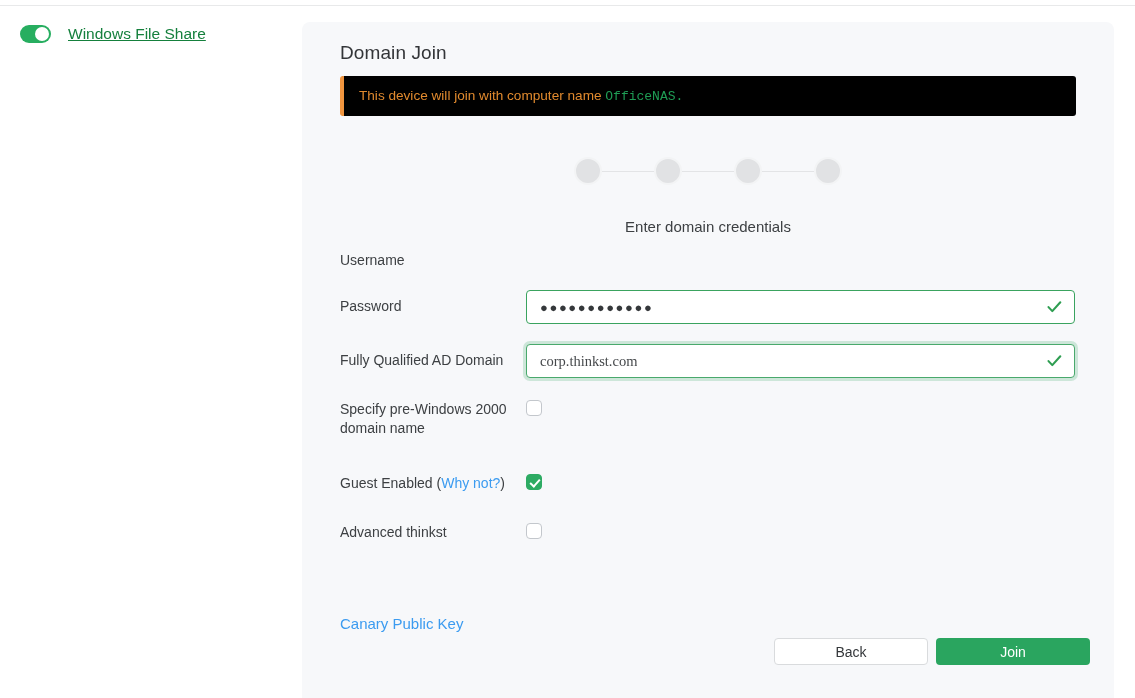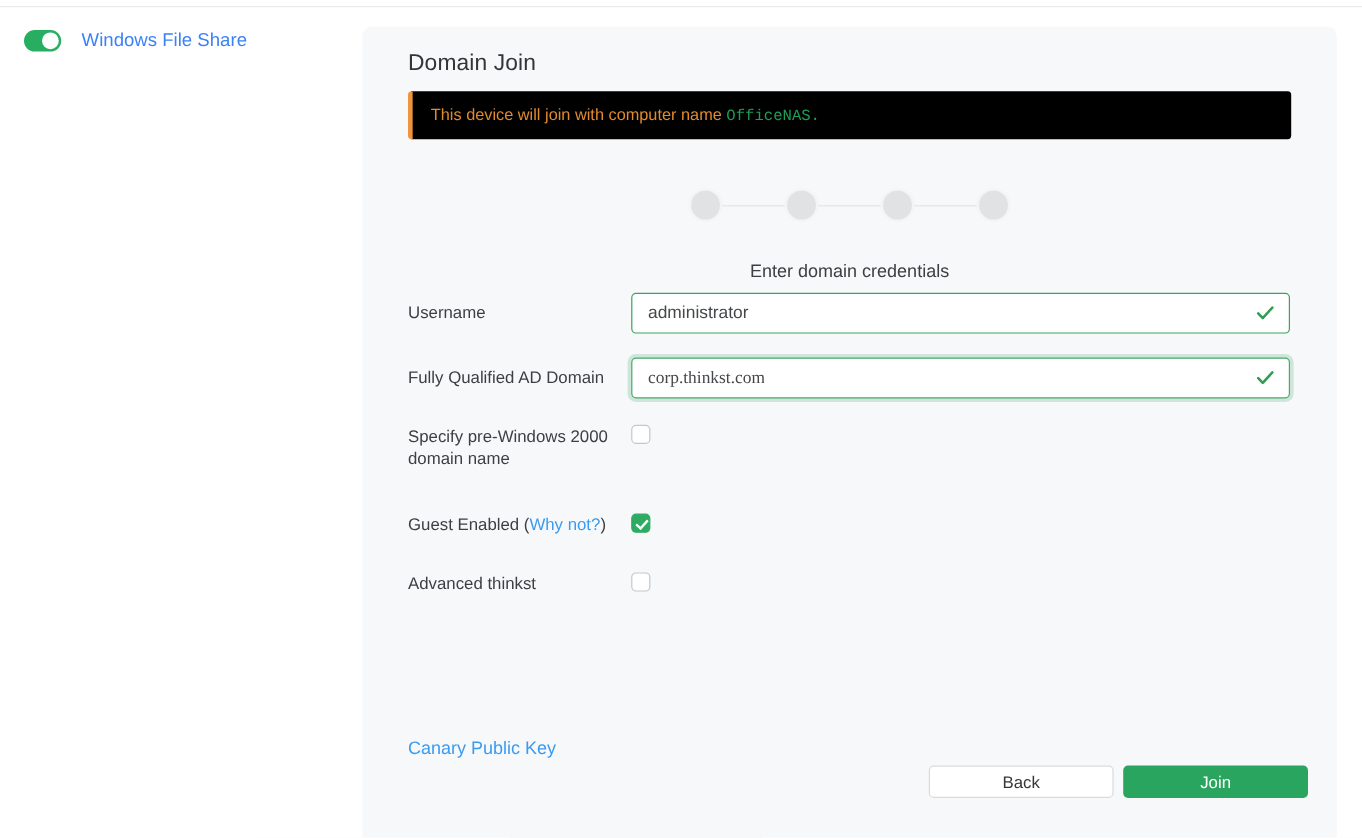--- a/index.html
+++ b/index.html
@@ -49,23 +49,24 @@
     position: absolute;
     right: 2px; top: 2px;
     width: 14px; height: 14px;
     border-radius: 50%;
     background: #ffffff;
   }
   .left-label {
     position: absolute;
     left: 68px; top: 0px;
     font-size: 15.5px;
-    color: #3b82f6;
+    color: #15803d;
     line-height: 24px;
     white-space: nowrap;
+    text-decoration: underline;
   }
 
   
   .panel {
     position: absolute;
     left: 302px; top: 22px;
     width: 812px;
     height: 676px;
     background: #f7f8fa;
     border-radius: 8px 8px 0 0;
@@ -310,30 +311,33 @@
         <div class="step-dot"></div>
       </div>
     </div>
 
     <div class="section-head">Enter domain credentials</div>
 
     <div class="form">
 
       <div class="row" style="margin-bottom:20px;">
         <div class="row-label">Username</div>
+      </div>
+
+      <div class="row" style="margin-bottom:20px;">
+        <div class="row-label">Password</div>
         <div class="field-wrap">
           <div class="field">
-            <span class="value">administrator</span>
+            <span class="value dots">●●●●●●●●●●●●</span>
             <svg class="check" viewBox="0 0 17 17">
               <path d="M2.5 8.6 L6.3 12.6 L14.3 3.8" fill="none" stroke="#2f9e52" stroke-width="2.1" stroke-linecap="round" stroke-linejoin="round"></path>
             </svg>
           </div>
         </div>
       </div>
-
 
       <div class="row" style="margin-bottom:22px;">
         <div class="row-label">Fully Qualified AD Domain</div>
         <div class="field-wrap">
           <div class="field focused">
             <span class="value">corp.thinkst.com</span>
             <svg class="check" viewBox="0 0 17 17">
               <path d="M2.5 8.6 L6.3 12.6 L14.3 3.8" fill="none" stroke="#2f9e52" stroke-width="2.1" stroke-linecap="round" stroke-linejoin="round"></path>
             </svg>
           </div>

